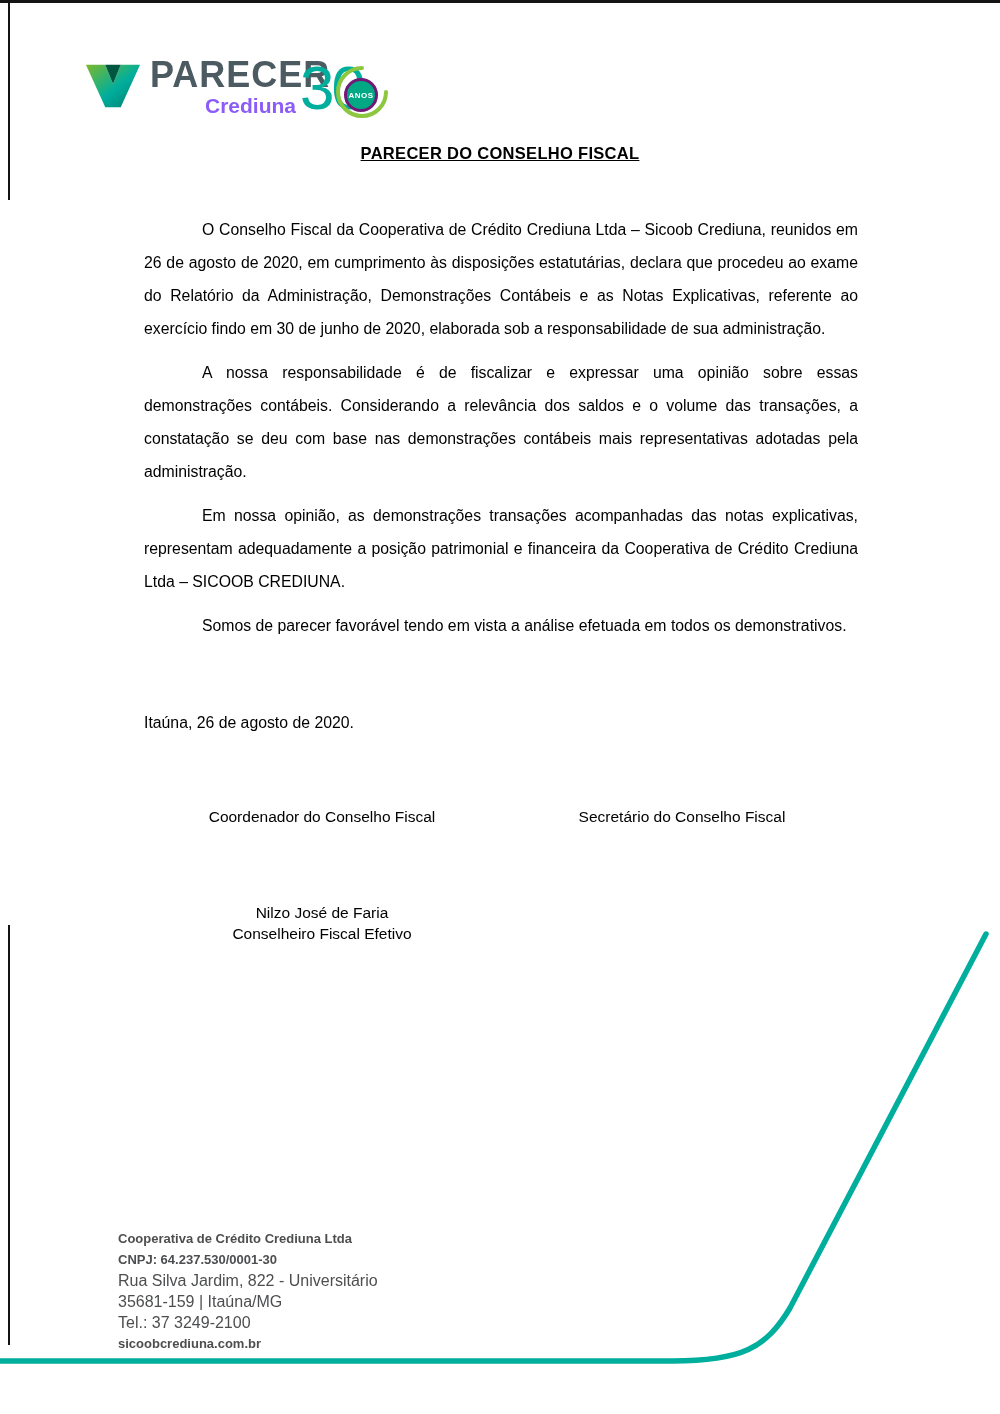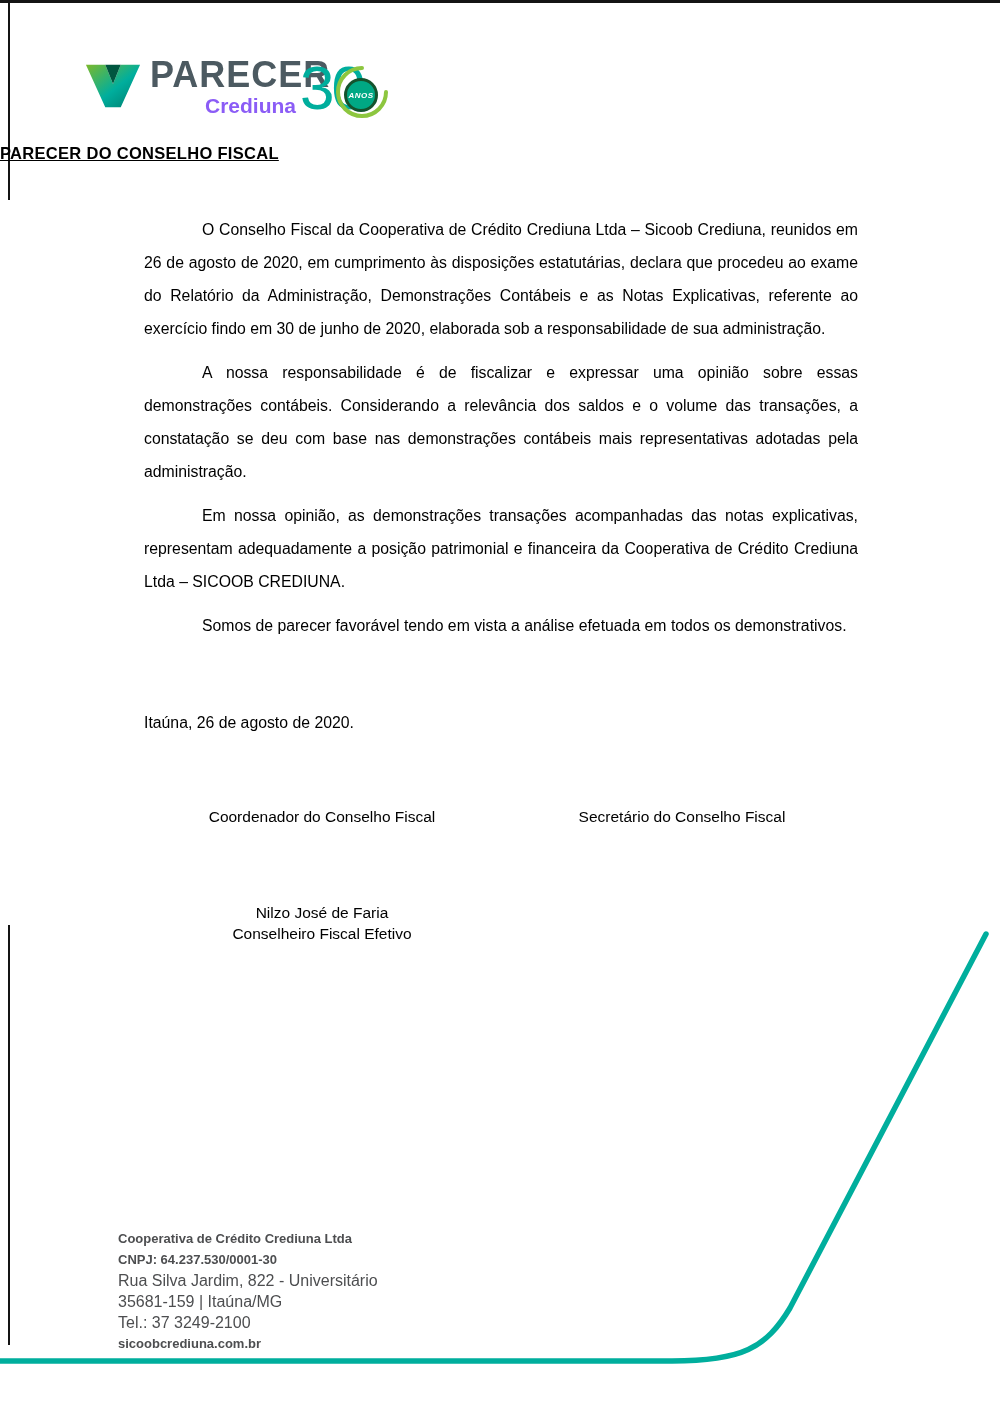--- a/index.html
+++ b/index.html
@@ -30,30 +30,30 @@
     text-align:right; font-size:21px; font-weight:700; color:#8b5cf6;
   }
   .badge { position:absolute; left:300px; top:54px; width:110px; height:75px; }
   .badge-num {
     font-size:62px; line-height:68px; font-weight:500;
     letter-spacing:-3px; color:#00AE9D;
   }
   .badge-anos {
     position:absolute; left:44px; top:24px;
     width:34px; height:34px; border-radius:50%;
-    background:#00A884; border:3px solid #14532d;
+    background:#00A884; border:3px solid #701a75;
     color:#ffffff; font-size:8px; font-weight:700; letter-spacing:0.5px;
-    display:flex; align-items:center; justify-content:center;font-style:italic;
+    display:flex; align-items:center; justify-content:center;
   }
   .badge-arc { position:absolute; left:34px; top:10px; width:56px; height:56px; }
 
   
   .doc-title {
     position:absolute; left:0; right:0; top:144px;
-    text-align:left;
+    text-align:center;
     font-size:16.5px; font-weight:700; letter-spacing:0.3px;
     text-decoration:underline;
   }
 
   
   .body-text {
     position:absolute; left:144px; top:213px; width:714px;
     font-size:15.8px; line-height:33px;
     text-align:justify;
   }

